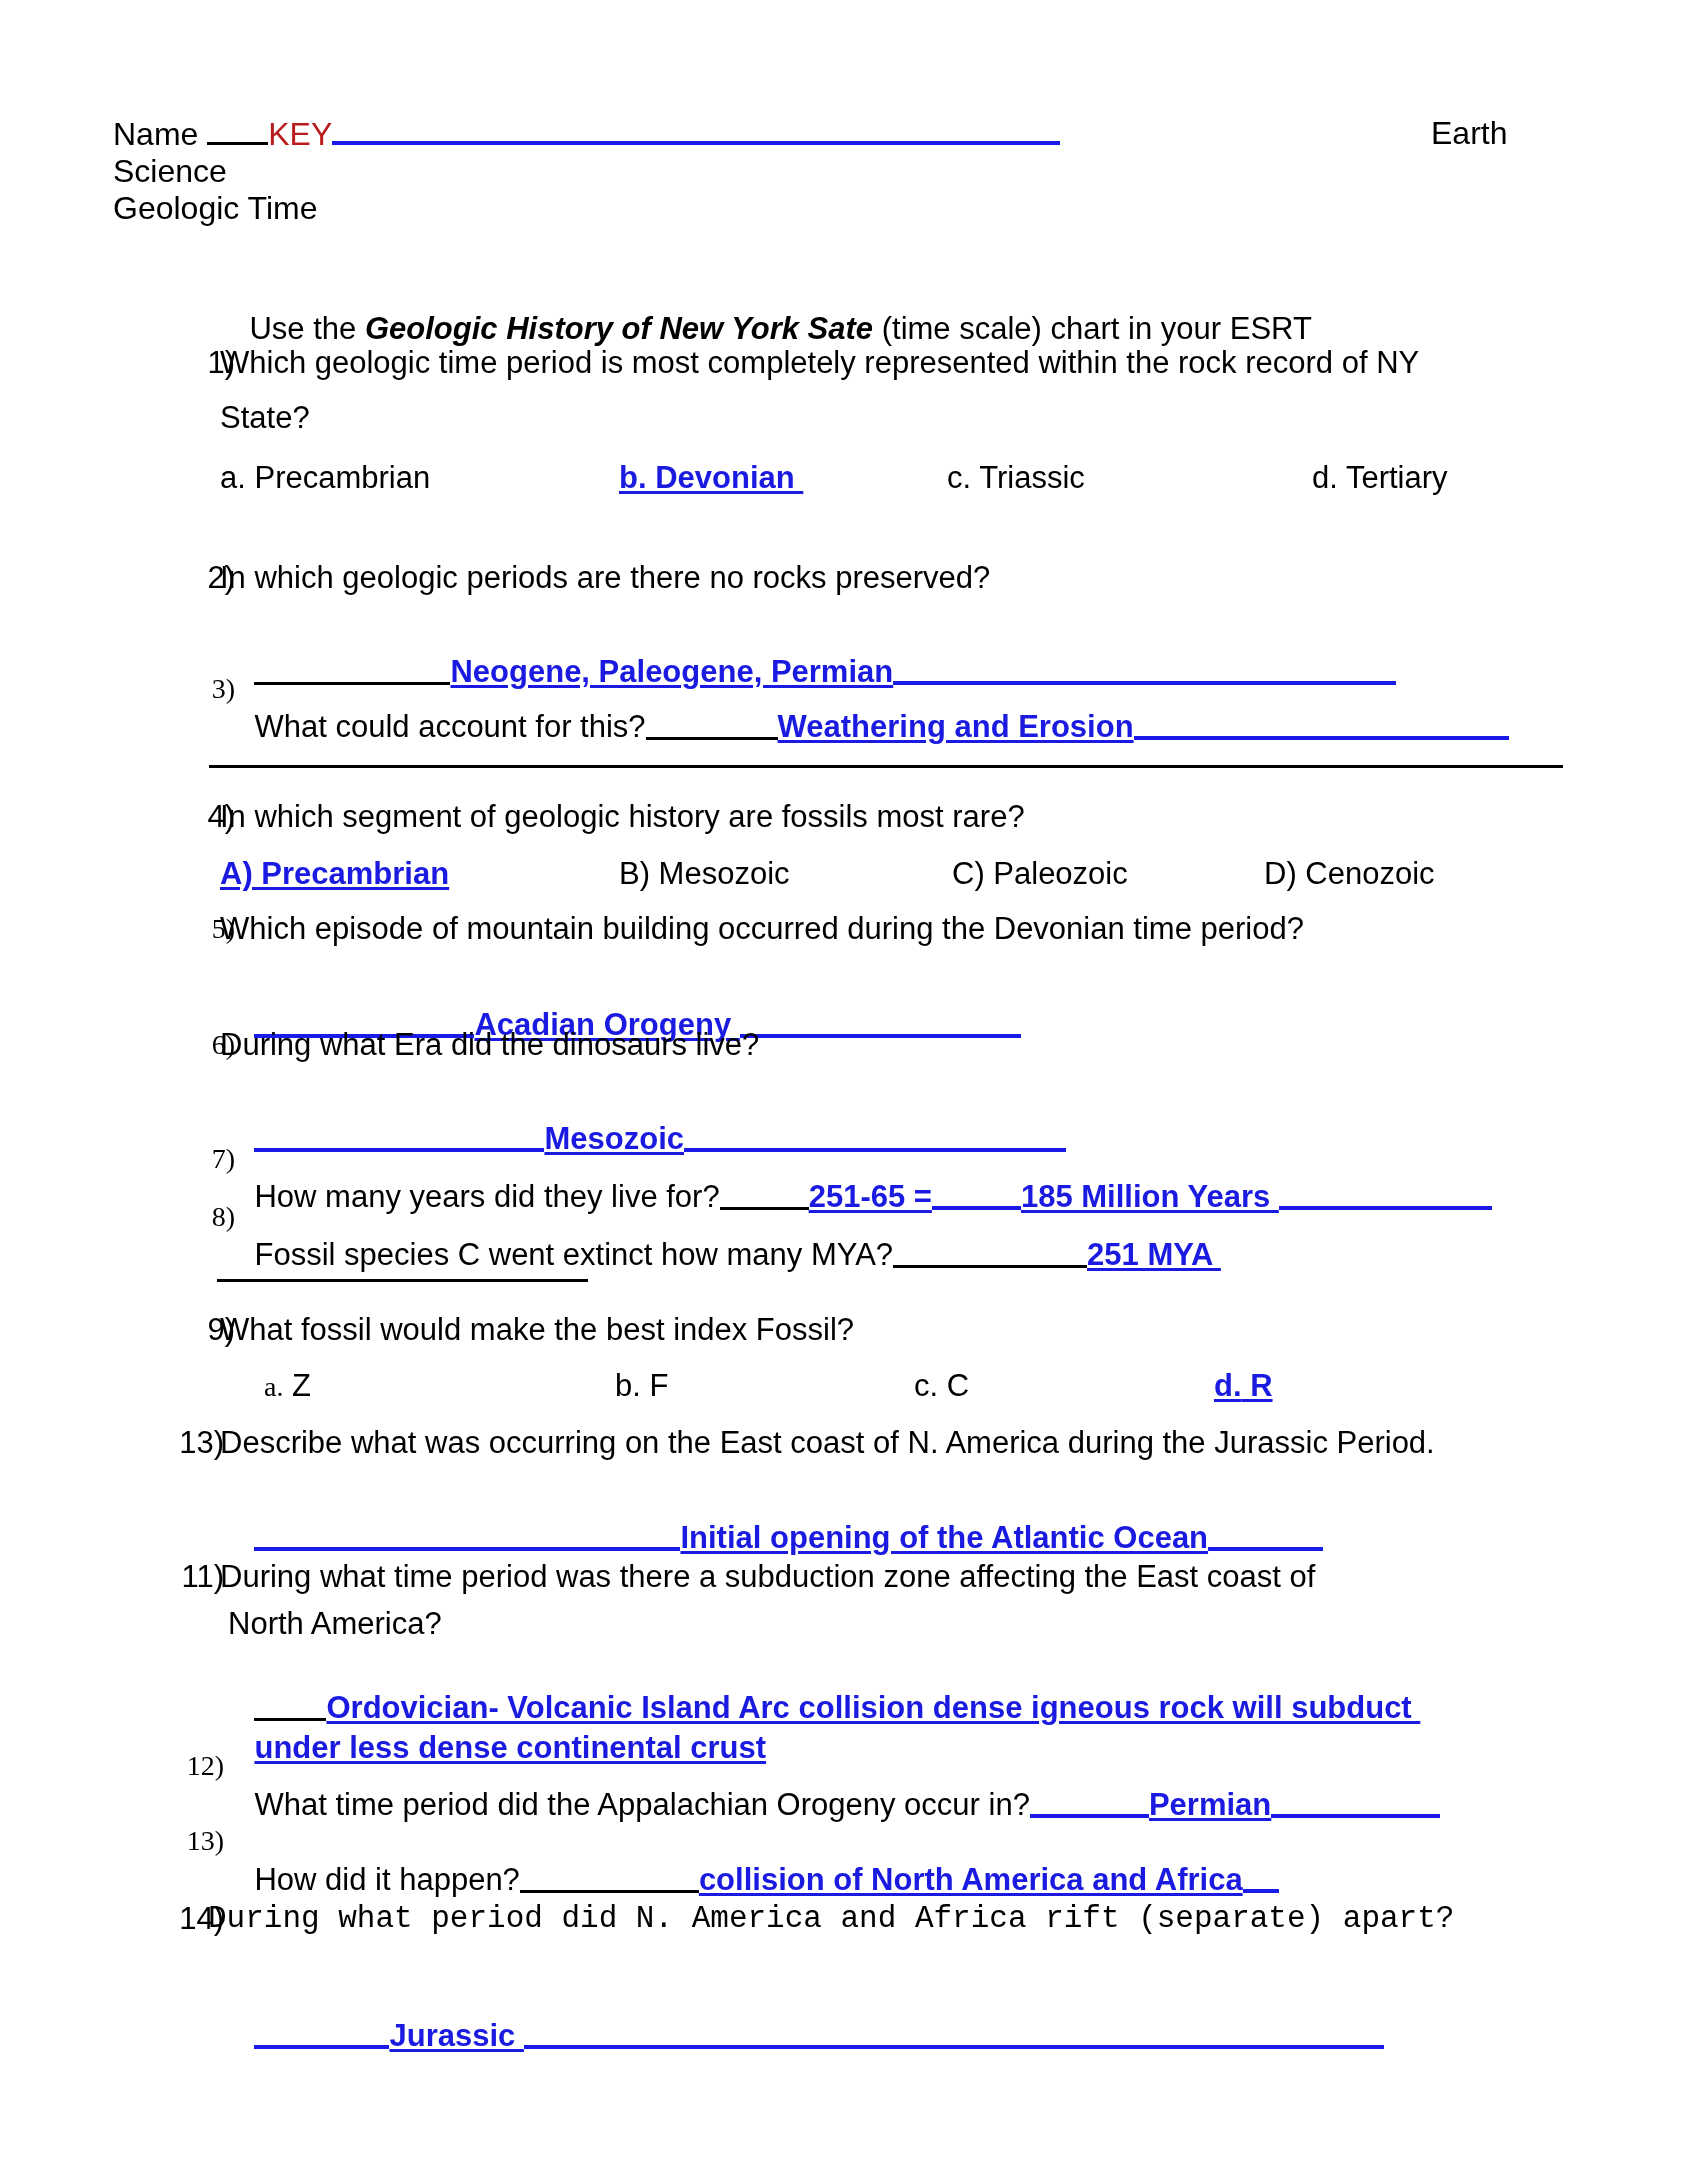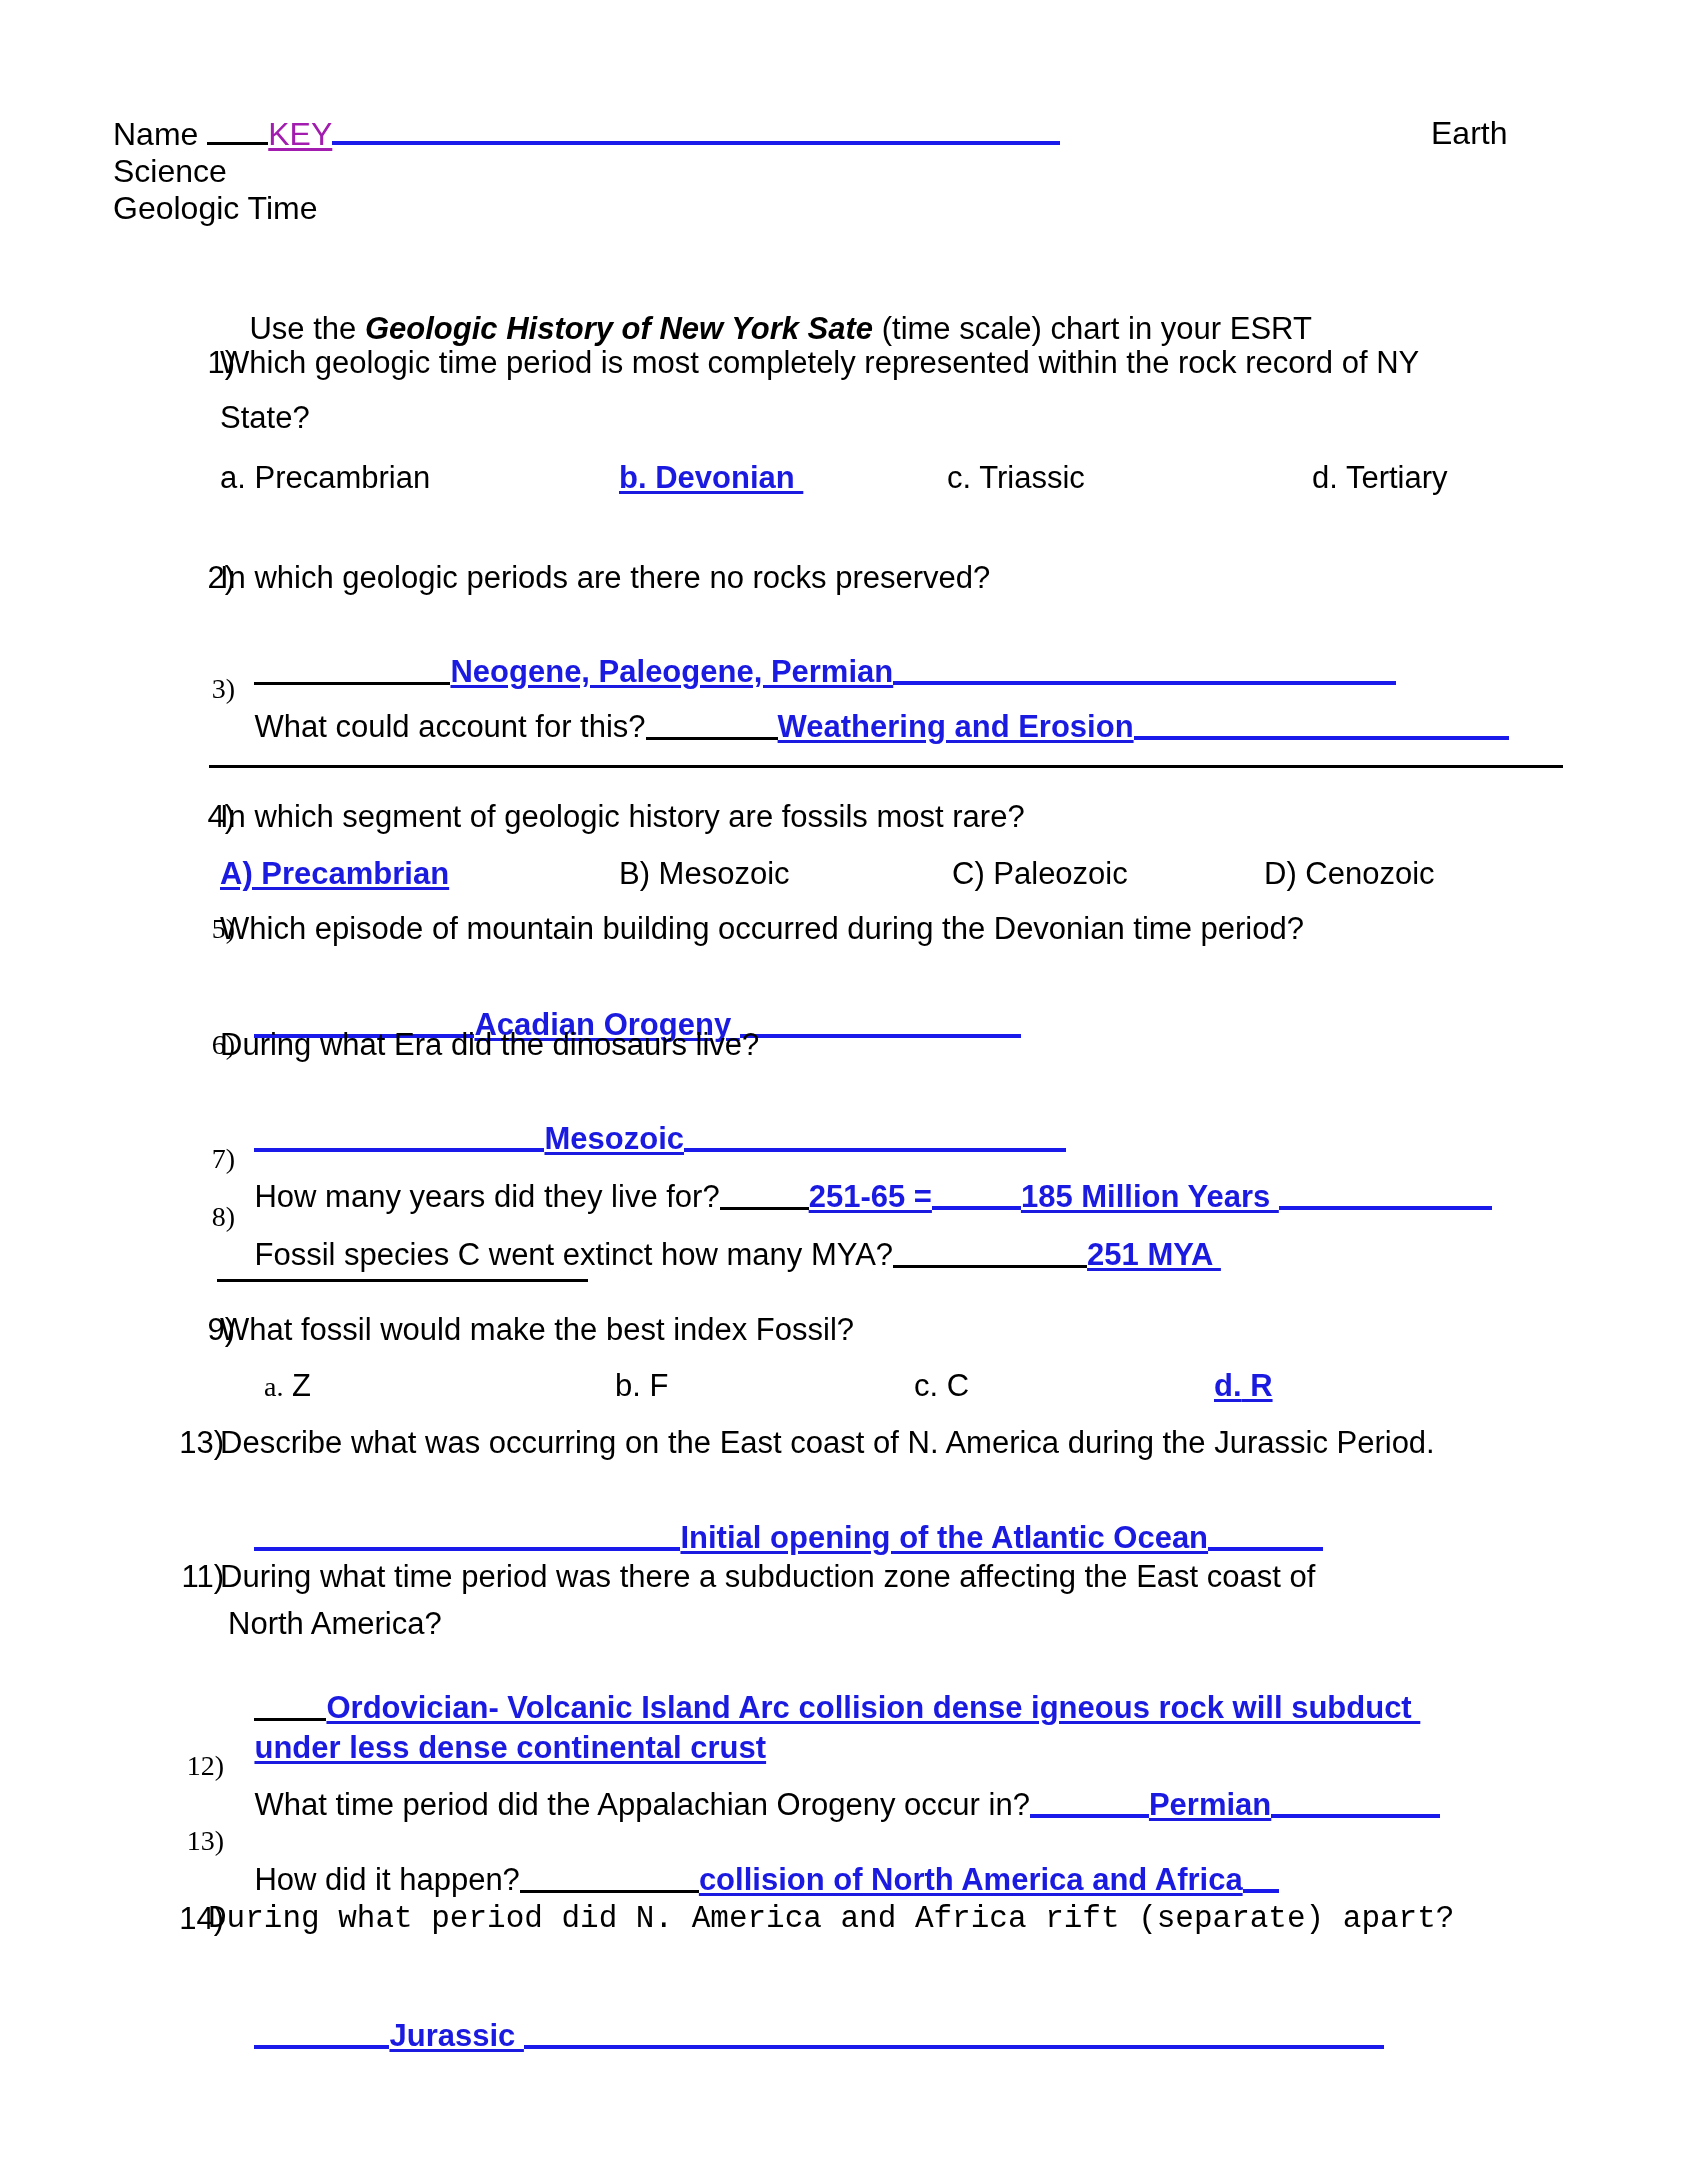--- a/index.html
+++ b/index.html
@@ -48,23 +48,22 @@
     vertical-align: middle;
   }
   .ans {
     color: #1a1ae0;
     font-weight: bold;
     text-decoration: underline;
     text-underline-offset: 2.6px;
     white-space: pre;
   }
   .hdr-key {
-    color: #a21caf;
+    color: #b91c1c;
     font-weight: normal;
-    text-decoration: underline;
     text-underline-offset: 3.4px;
     white-space: pre;
   }
   .hdr-right {
     position: absolute;
     left: 1431px;
     top: 115px;
     font-size: 32px;
     line-height: 37px;
   }

